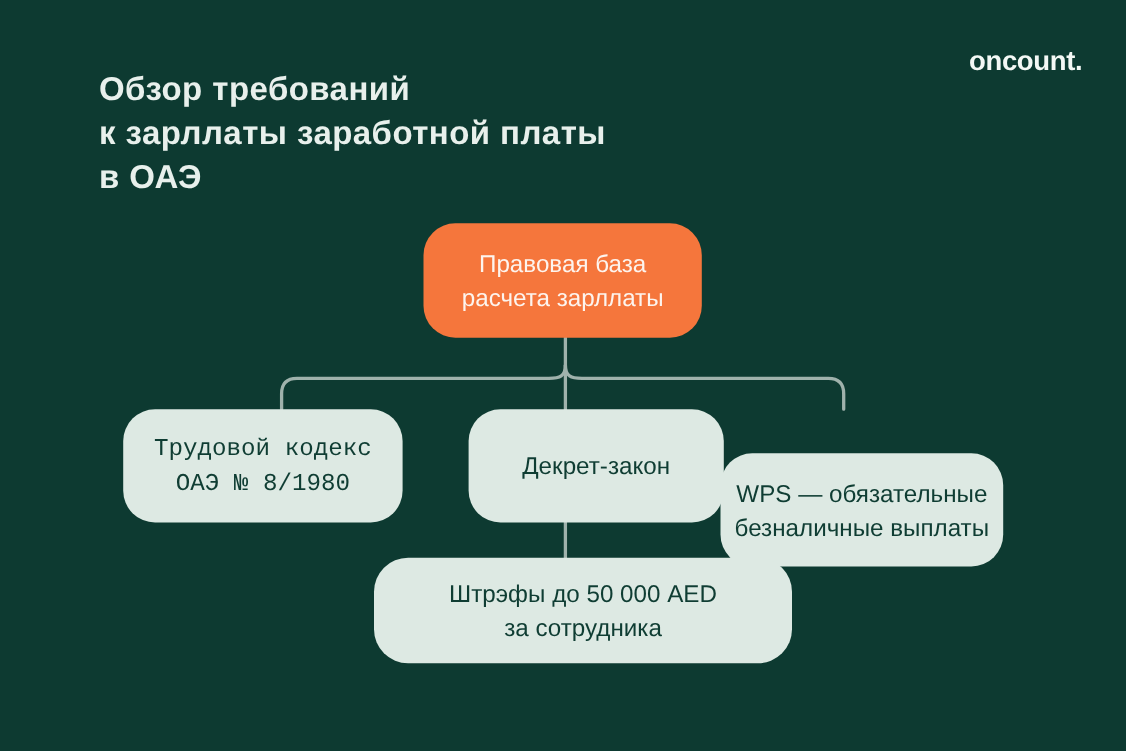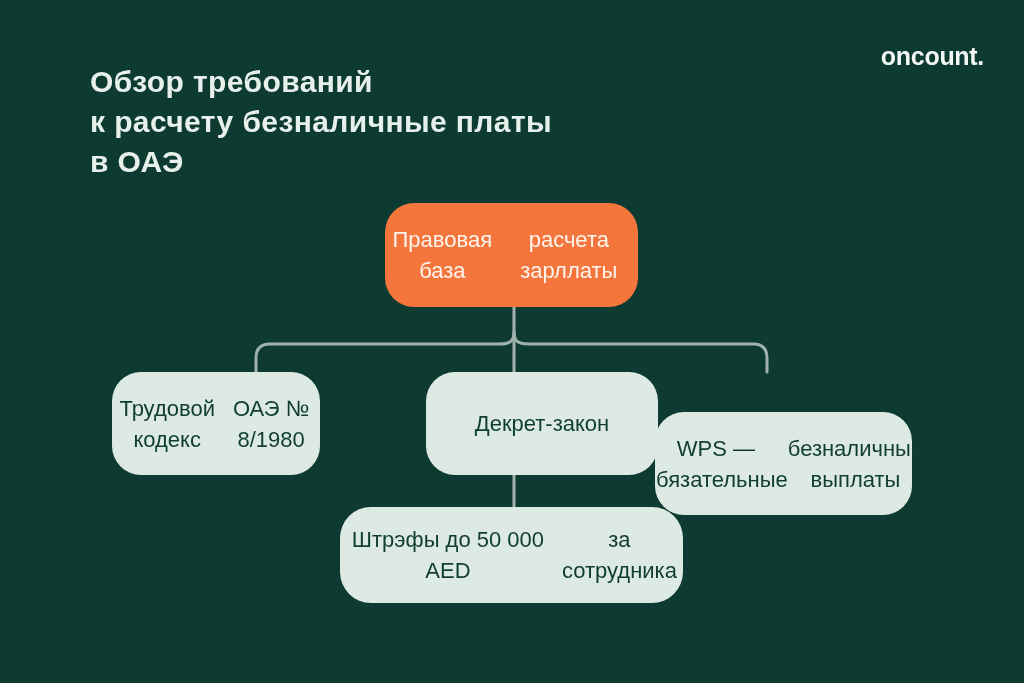--- a/index.html
+++ b/index.html
@@ -33,48 +33,48 @@
     position:absolute;top:42px;right:40px;
     color:var(--logo_text);
     font-size:25px;font-weight:700;letter-spacing:-0.3px;
   }
   svg.connectors{position:absolute;left:0;top:0;width:1024px;height:683px;}
   svg.connectors path{
     fill:none;stroke:var(--connector);stroke-width:3;stroke-linecap:round;
   }
   .node{
     position:absolute;
-    display:flex;flex-direction:row;justify-content:center;align-items:center;
+    display:flex;flex-direction:column;justify-content:center;
     text-align:center;
     border-radius:29px;
     font-size:22px;font-weight:500;line-height:31px;
   }
   .node span{display:block;}
   .node-root{
     left:385px;top:203px;width:253px;height:104px;
     background:var(--accent_orange);
     color:var(--root_text);
   }
   .node-light{
     background:var(--node_light);
     color:var(--node_text_dark);
   }
-  .node-labor-code{left:112px;top:372px;width:208px;height:103px;}
+  .node-labor-code{left:112px;top:372px;width:254px;height:103px;font-family:Liberation Mono, monospace;}
   .node-decree-law{left:398px;top:372px;width:232px;height:103px;margin-left:28px;}
   .node-wps{left:655px;top:372px;width:257px;height:103px;margin-top:40px;}
-  .node-fines{left:340px;top:507px;width:343px;height:96px;border-radius:31px;}
+  .node-fines{left:340px;top:507px;width:380px;height:96px;border-radius:31px;}
 </style>
 </head>
 <body>
 
 <div class="stage">
 
   <h1 class="page-title">
     <span>Обзор требований</span>
-    <span>к расчету безналичные платы</span>
+    <span>к зарллаты заработной платы</span>
     <span>в ОАЭ</span>
   </h1>
 
   <div class="brand-logo">oncount.</div>
 
   <svg class="connectors" viewBox="0 0 1024 683" aria-hidden="true">
     <path d="M514 307 L514 372"></path>
     <path d="M514 332 C514 342 509 344 499 344 L270 344 Q256 344 256 358 L256 372"></path>
     <path d="M514 332 C514 342 519 344 529 344 L753 344 Q767 344 767 358 L767 372"></path>
     <path d="M514 475 L514 507"></path>

